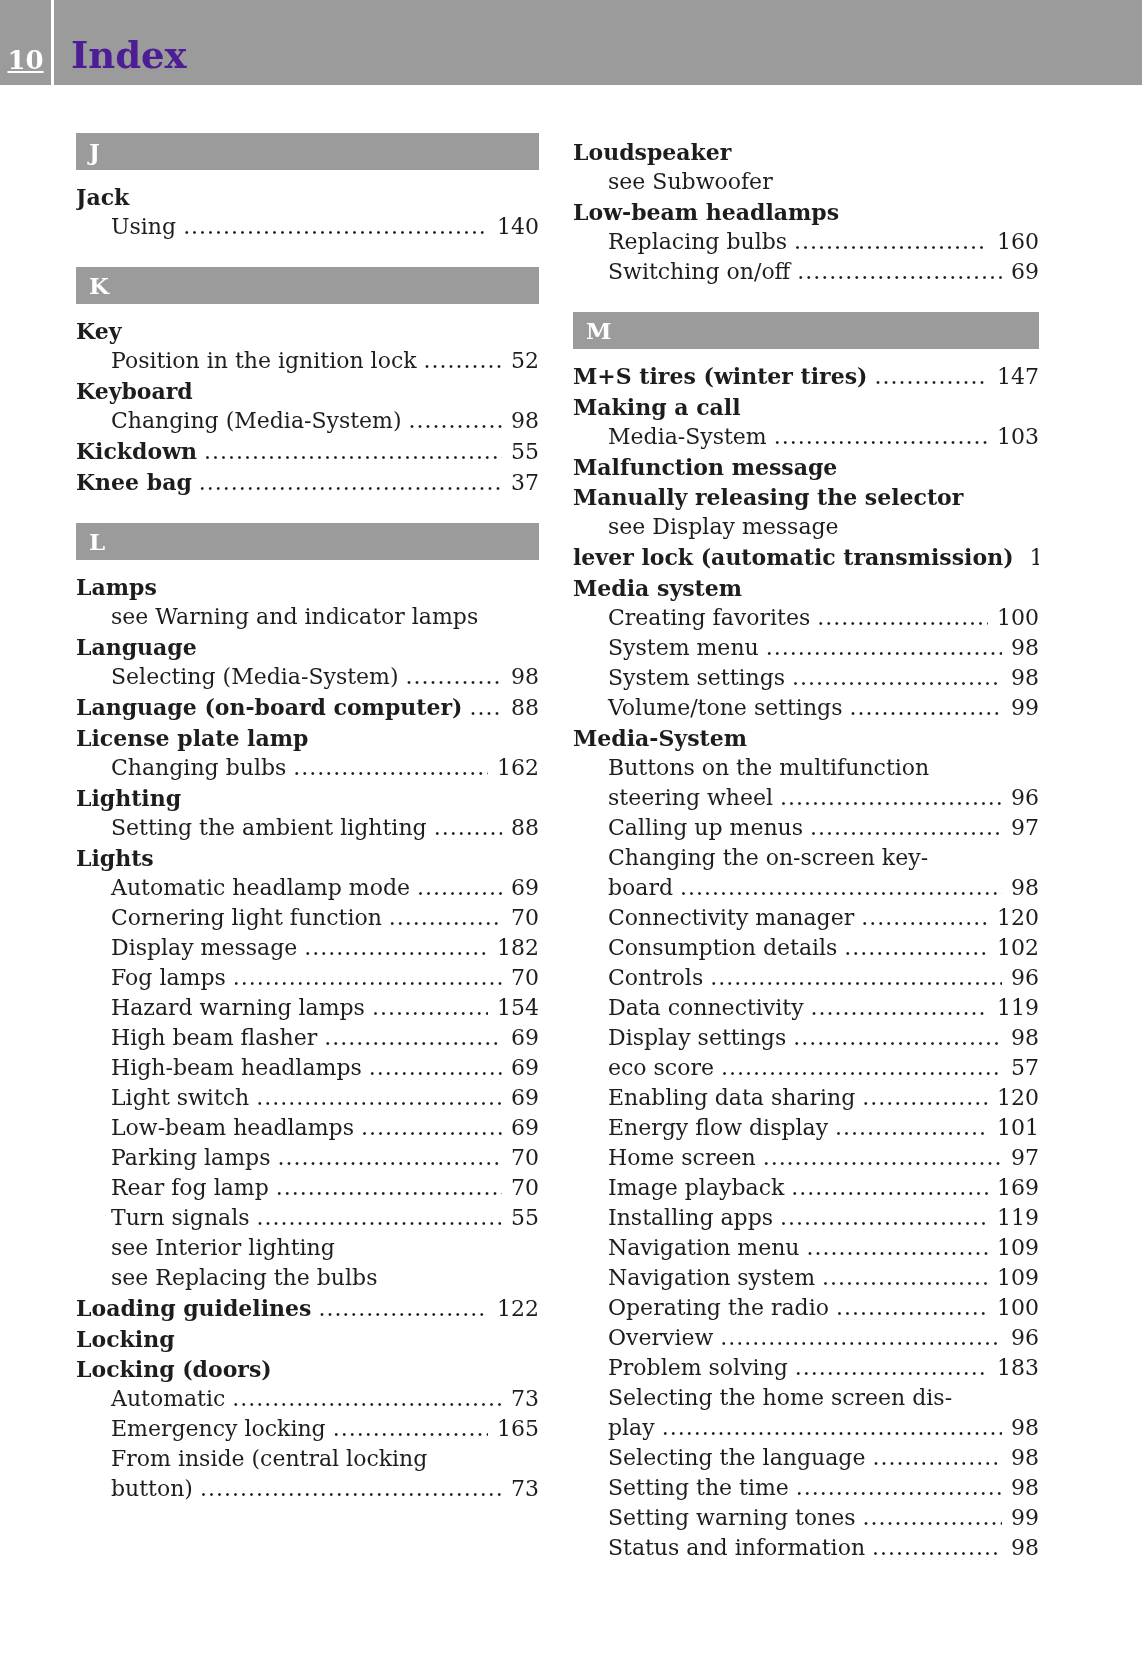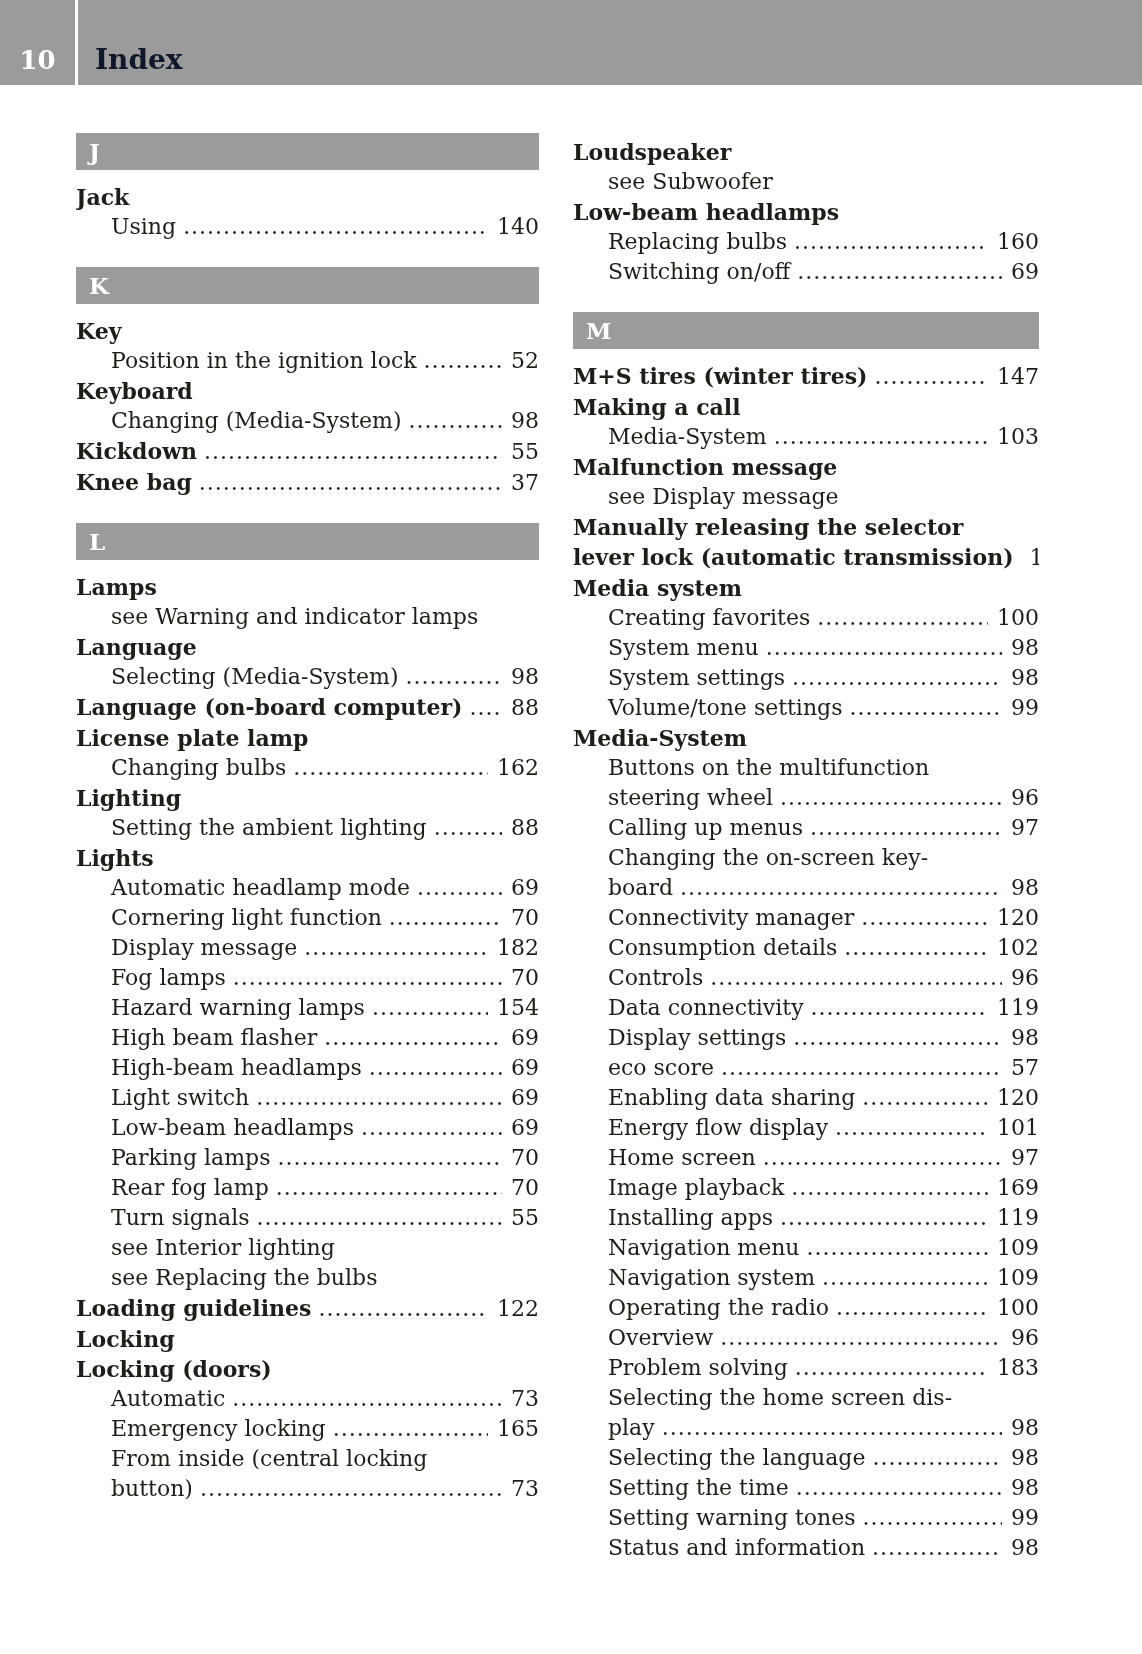--- a/index.html
+++ b/index.html
@@ -17,43 +17,44 @@
   .header {
     position: absolute;
     top: 0; left: 0;
     width: 1142px;
     height: 85px;
     background: #9b9b9b;
     display: flex;
     box-sizing: border-box;
   }
   .pagenum-box {
-    width: 75px;
+    width: 51px;
     box-sizing: border-box;
     display: flex;
     align-items: flex-end;
     justify-content: center;
     padding-bottom: 12px;
     color: #ffffff;
     font-weight: bold;
     font-size: 26px;
     line-height: 1;
+    text-decoration: underline;
   }
   .header-divider {
     width: 3px;
     height: 85px;
     background: #ffffff;
   }
   .header-title {
     display: flex;
     align-items: flex-end;
     padding: 0 0 11px 17px;
-    color: #0f172a;
+    color: #4c1d95;
     font-weight: bold;
-    font-size: 28px;
+    font-size: 37px;
     line-height: 1;
   }
 
   
   .column {
     position: absolute;
     top: 85px;
     font-size: 22px;
     line-height: 30px;
   }
@@ -308,27 +309,27 @@
       <span class="label">Making a call</span>
     </div>
     <div class="entry sub">
       <span class="label">Media-System</span>
       <span class="leader"></span>
       <span class="pagenum">103</span>
     </div>
     <div class="entry main">
       <span class="label">Malfunction message</span>
     </div>
+    <div class="entry main">
+      <span class="label">Manually releasing the selector</span>
+    </div>
     <div class="entry sub">
       <span class="label">see Display message</span>
     </div>
     <div class="entry main">
-      <span class="label">Manually releasing the selector</span>
-    </div>
-    <div class="entry main">
       <span class="label">lever lock (automatic transmission)</span>
       <span class="leader"></span>
       <span class="pagenum">159</span>
     </div>
     <div class="entry main">
       <span class="label">Media system</span>
     </div>
     <div class="entry sub">
       <span class="label">Creating favorites</span>
       <span class="leader"></span>

